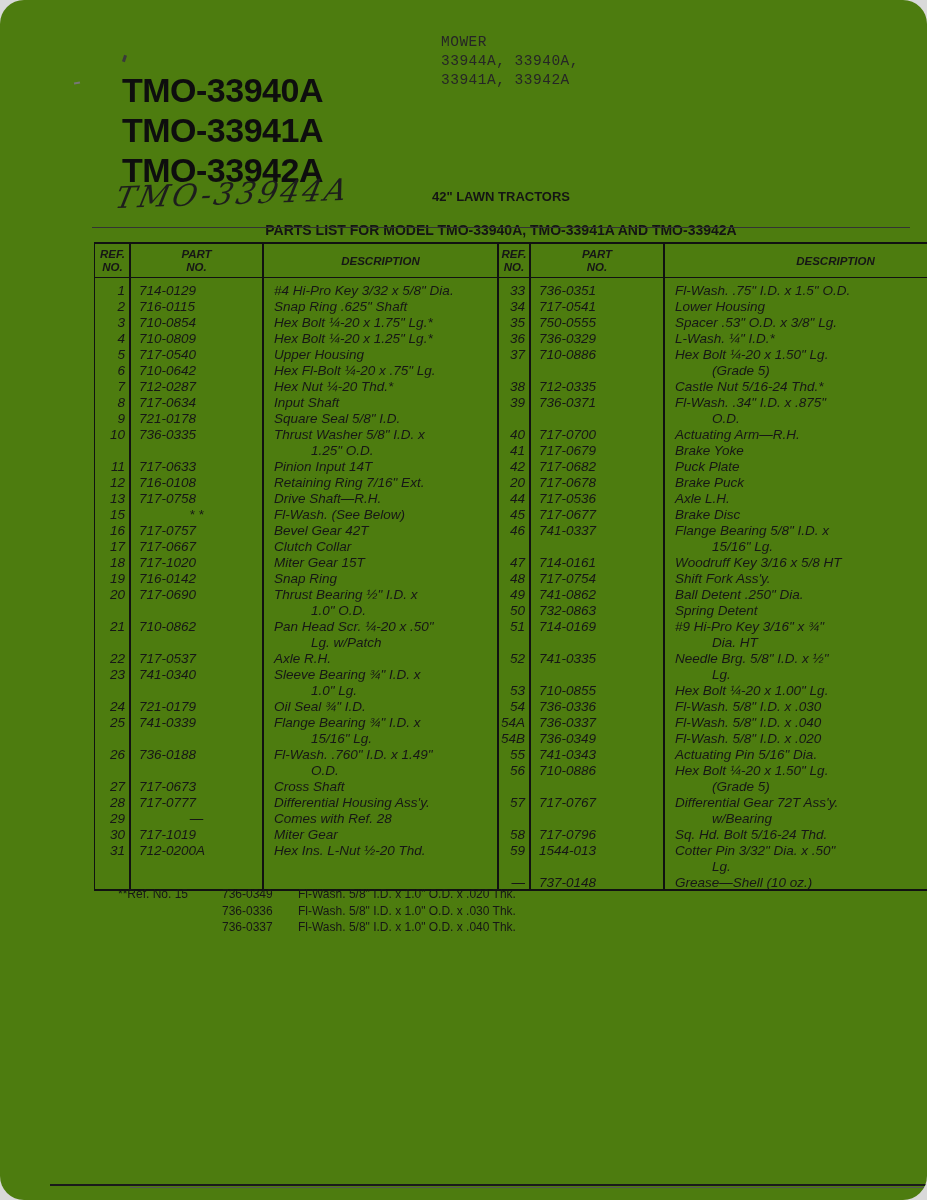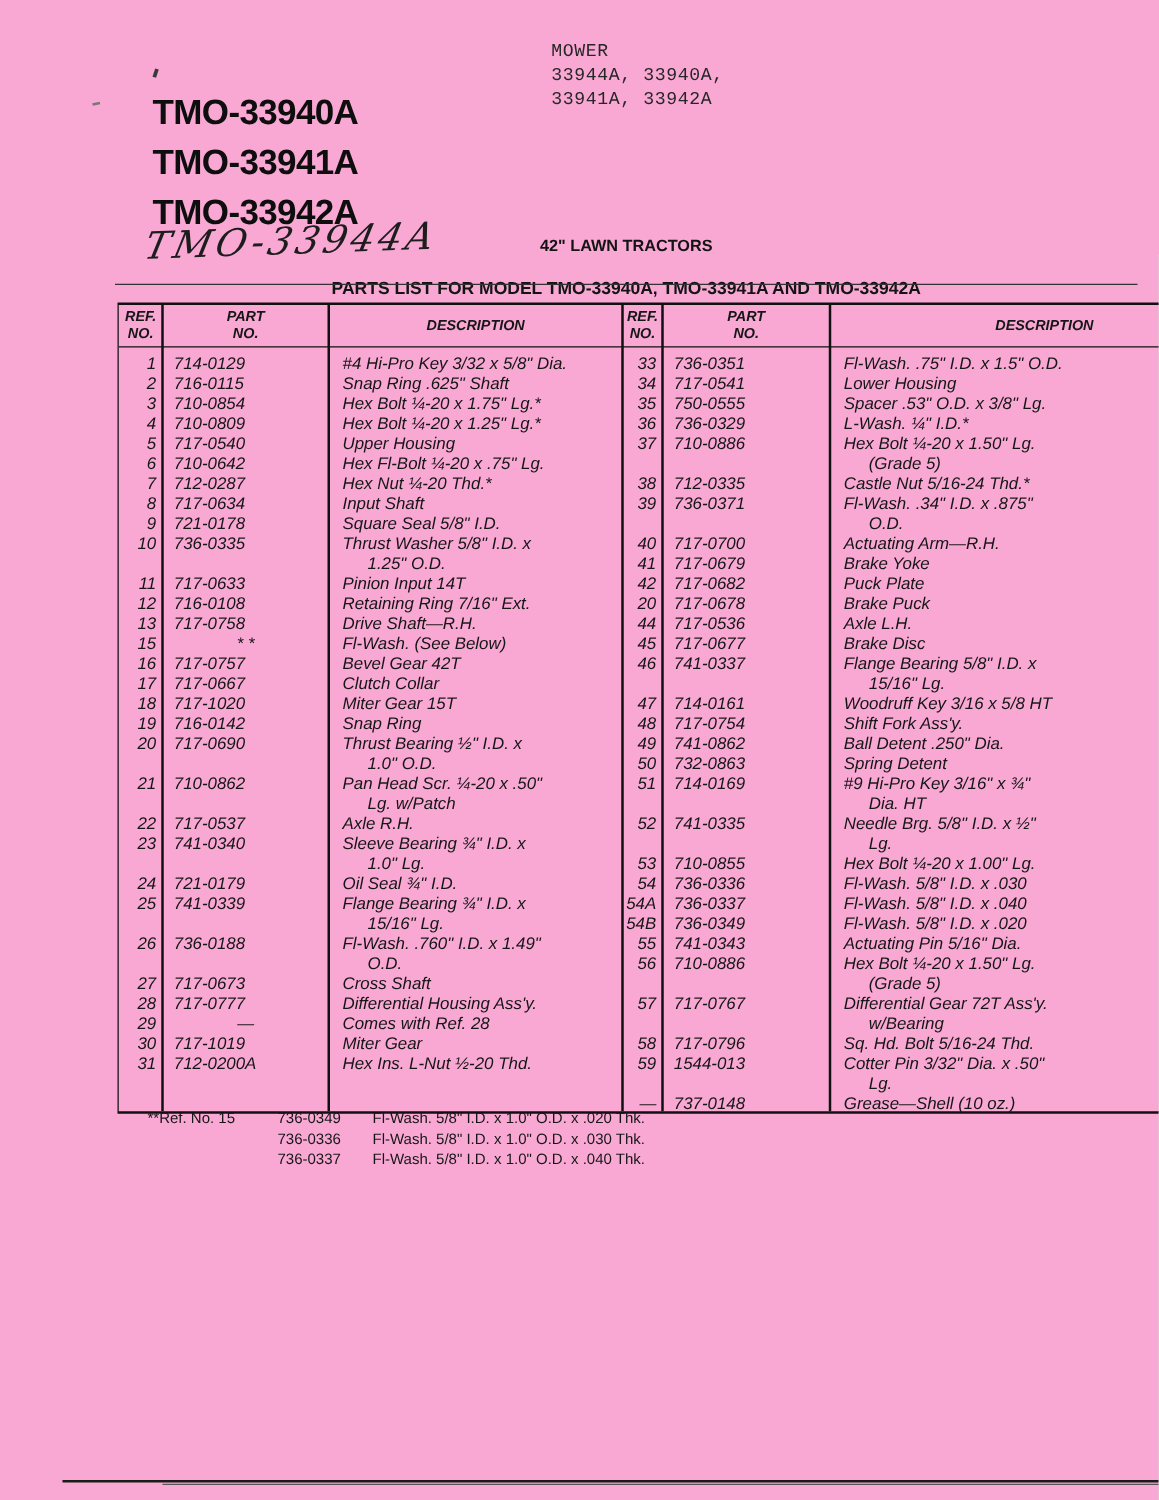--- a/index.html
+++ b/index.html
@@ -1,26 +1,26 @@
 <!DOCTYPE html>
 <html><head>
 <meta charset="utf-8">
 <title>Parts List</title>
 <style>
   html,body{margin:0;padding:0;background:#d9d9d9;}
-  .page{position:relative;width:927px;height:1200px;margin:0 auto;background:#f9a8d4;
-        font-family:"Liberation Sans",sans-serif;color:#161616;overflow:hidden;}
+  .page{position:relative;width:927px;height:1200px;margin:0 auto;background:#4d7c0f;
+        font-family:"Liberation Sans",sans-serif;color:#161616;overflow:hidden;border-radius:24px;}
 
   
   .corner-block{position:absolute;left:441px;top:33px;
     font-family:"Liberation Mono","DejaVu Sans Mono",monospace;
     font-size:14.5px;line-height:19px;color:#262626;letter-spacing:.5px;}
 
   
-  .titles{position:absolute;left:122px;top:70px;font-weight:bold;font-size:28px;
+  .titles{position:absolute;left:122px;top:70px;font-weight:bold;font-size:34px;
     line-height:40px;letter-spacing:-.5px;color:#0e0e0e;}
 
   
   .handwritten{position:absolute;left:116px;top:176px;
     font-family:"DejaVu Serif",serif;font-style:italic;font-size:30px;
     letter-spacing:3px;transform:rotate(-2deg) skewX(-14deg);color:#1d1d1d;}
 
   
   .subtitle1{position:absolute;left:94px;width:814px;top:189px;text-align:center;
     font-weight:bold;font-size:13px;color:#141414;}
@@ -39,21 +39,21 @@
   .w-ref2{width:32px}.w-part2{width:134px}.w-desc2{flex:1}
   .tbody{display:flex;}
   .half{width:403px;padding-top:5px;box-sizing:border-box;}
   .half.right{width:408px;}
   .row{display:grid;grid-template-columns:35px 133px 1fr;font-size:13.5px;line-height:16px;}
   .half.right .row{grid-template-columns:32px 134px 1fr;}
   .c-ref{text-align:right;padding-right:5px;}
   .c-part{padding-left:9px;white-space:nowrap;}
   .c-part.sym{padding-left:0;text-align:center;}
   .dline{padding-left:11px;white-space:nowrap;}
-  .dline.wrap{padding-left:31px;}
+  .dline.wrap{padding-left:48px;}
   .vline{position:absolute;top:0;bottom:0;width:1.5px;background:#111;}
   .v1{left:34px}.v2{left:167px}.v3{left:402px}.v4{left:434px}.v5{left:568px}
 
   
   .footnote{position:absolute;left:118px;top:886px;font-size:12px;line-height:16.5px;color:#161616;}
   .fn-row{display:grid;grid-template-columns:104px 76px auto;}
   .fn-desc{white-space:nowrap;}
 
   
   .bottom-rule{position:absolute;left:50px;top:1184px;width:877px;height:2px;background:#1a1a1a;}

